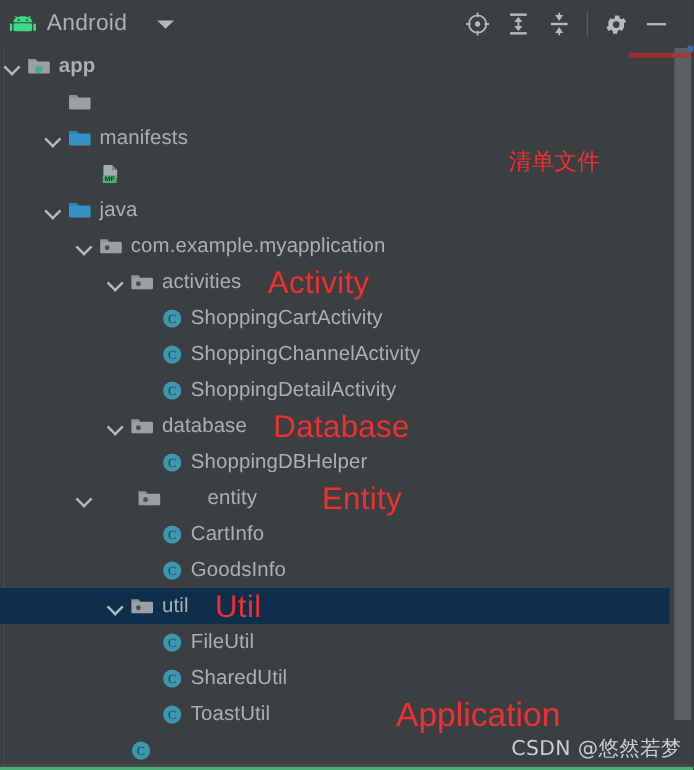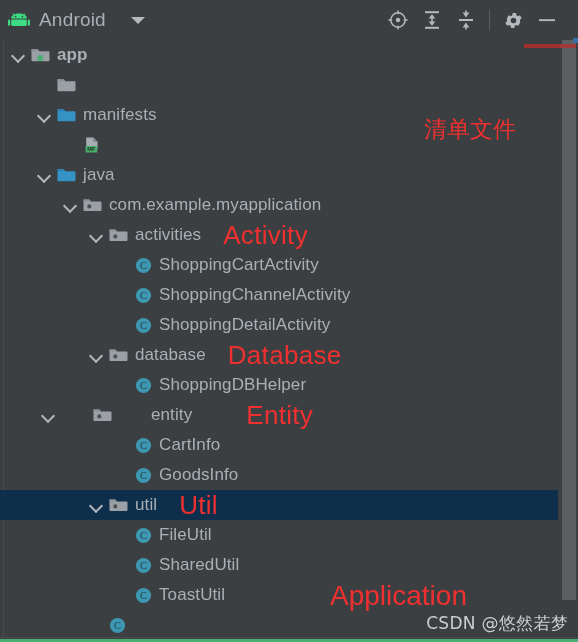--- a/index.html
+++ b/index.html
@@ -143,22 +143,22 @@
   .annot.big { font-size: 26px; }
 
   
   .float-annot {
     position: absolute;
     color: #f03030;
     font-size: 26px;
     white-space: nowrap;
   }
   #annot-manifest-cn {
-    left: 424px; top: 114px;
-    font-size: 23px;
+    left: 424px; top: 122px;
+    font-size: 19px;
     font-family: "DejaVu Sans", "Liberation Sans", sans-serif;
   }
   #annot-application {
     left: 330px; top: 580px;
     font-size: 28px;
   }
 
   
   #vscroll-track {
     position: absolute;
@@ -281,21 +281,21 @@
         <svg width="22" height="22" viewBox="0 0 22 22">
           <rect x="3" y="10.2" width="16" height="1.9" fill="#b3b9bd"></rect>
         </svg>
       </div>
     </div>
   </div>
 
   <div id="tree-scroll-area">
     <div id="tree-left-rail"></div>
     <div id="tree-rows">
-        <div class="tree-row" style="padding-left: 12px;">
+        <div class="tree-row" style="padding-left: 4px;">
           <span class="arrow"></span>
           <svg width="19" height="16" viewBox="0 0 19 16" class="ic">
             <path fill="#9aa0a6" d="M0.5 2.2h6.2l1.7 2h9.1a1 1 0 0 1 1 1v8a1 1 0 0 1-1 1H1.5a1 1 0 0 1-1-1z"></path>
      <path fill="#8d9296" d="M0.5 2.2h6.2l1.7 2H0.5z"></path>
      <circle cx="9.3" cy="11" r="3.1" fill="#4caf72"></circle>
           </svg>
           <span class="label bold">app<span class="squiggle"></span></span>
         </div>
         <div class="tree-row" style="padding-left: 38px;">
           <span class="arrow none"></span>
@@ -383,21 +383,21 @@
           <span class="annot big">Database</span>
         </div>
         <div class="tree-row" style="padding-left: 116px;">
           <span class="arrow none"></span>
           <svg width="17" height="17" viewBox="0 0 17 17" class="ic">
             <circle cx="8.5" cy="8.5" r="7.6" fill="#3d97b0"></circle>
      <text x="8.5" y="12.2" font-family="Liberation Serif, serif" font-size="10.4" fill="#1f3e49" text-anchor="middle">C</text>
           </svg>
           <span class="label">ShoppingDBHelper</span>
         </div>
-        <div class="tree-row" style="padding-left: 42px; gap: 32px;">
+        <div class="tree-row" style="padding-left: 64px; gap: 32px;">
           <span class="arrow"></span>
           <svg width="19" height="16" viewBox="0 0 19 16" class="ic">
             <path fill="#9aa0a6" d="M0.5 2.6h5.8l1.6 1.9h9.6a1 1 0 0 1 1 1v7.6a1 1 0 0 1-1 1H1.5a1 1 0 0 1-1-1z"></path>
      <path fill="#8d9296" d="M0.5 2.6h5.8l1.6 1.9H0.5z"></path>
      <circle cx="6.3" cy="9.4" r="2.05" fill="#4c5052"></circle>
           </svg>
           <span class="label">entity</span>
           <span class="annot big">Entity</span>
         </div>
         <div class="tree-row" style="padding-left: 116px;">

